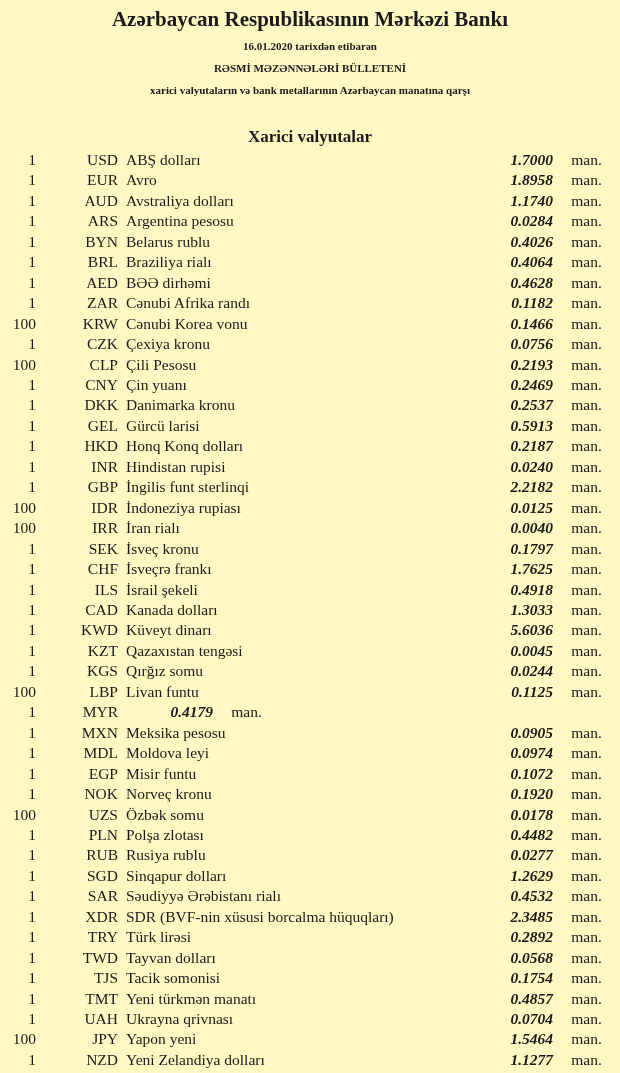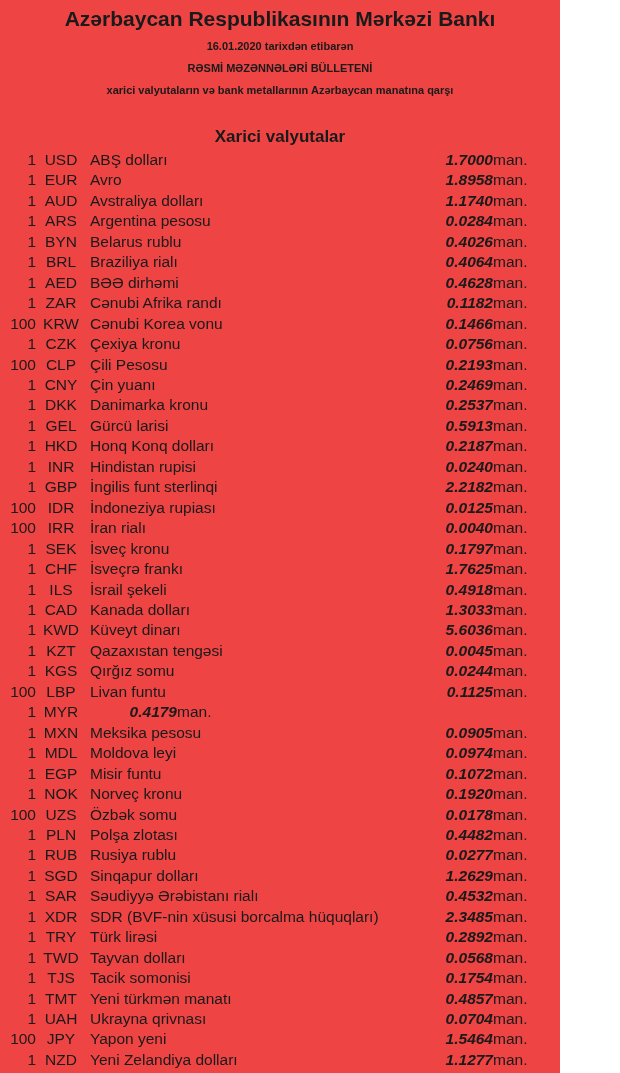--- a/index.html
+++ b/index.html
@@ -2,25 +2,25 @@
 <html><head>
 <meta charset="utf-8">
 <style>
   html, body {
     margin: 0;
     padding: 0;
     background: #ffffff;
   }
   .page {
     position: relative;
-    width: 560px;
+    width: 620px;
     height: 1073px;
-    background: #ef4444;
+    background: #fef9c3;
     color: #1a1a1a;
-    font-family: Liberation Sans, sans-serif;
+    font-family: Liberation Serif, serif;
     overflow: hidden;
     box-sizing: border-box;
   }
   .doc-header {
     text-align: center;
     padding-top: 5px;
   }
   .doc-title {
     margin: 0;
     font-size: 21px;
@@ -51,42 +51,43 @@
     white-space: nowrap;
   }
   .cell { display: block; }
   .qty {
     width: 36px;
     text-align: right;
     flex: 0 0 36px;
   }
   .code {
     width: 42px;
-    text-align: center;
+    text-align: right;
     flex: 0 0 42px;
     padding-left: 4px;
+    margin-left: 36px;
   }
   .name {
     flex: 1 1 auto;
     padding-left: 8px;
     overflow: hidden;
   }
   .rate {
     width: 95px;
     flex: 0 0 95px;
     text-align: right;
     font-weight: 700;
     font-style: italic;
   }
   .unit {
     width: 67px;
     flex: 0 0 67px;
     padding-left: 0;
     box-sizing: border-box;
-    text-align: left;
+    text-align: center;
   }
 </style>
 </head>
 <body>
 
 <div class="page">
 
   <div class="doc-header">
     <h1 class="doc-title">Azərbaycan Respublikasının Mərkəzi Bankı</h1>
     <div class="doc-sub first">16.01.2020 tarixdən etibarən</div>

